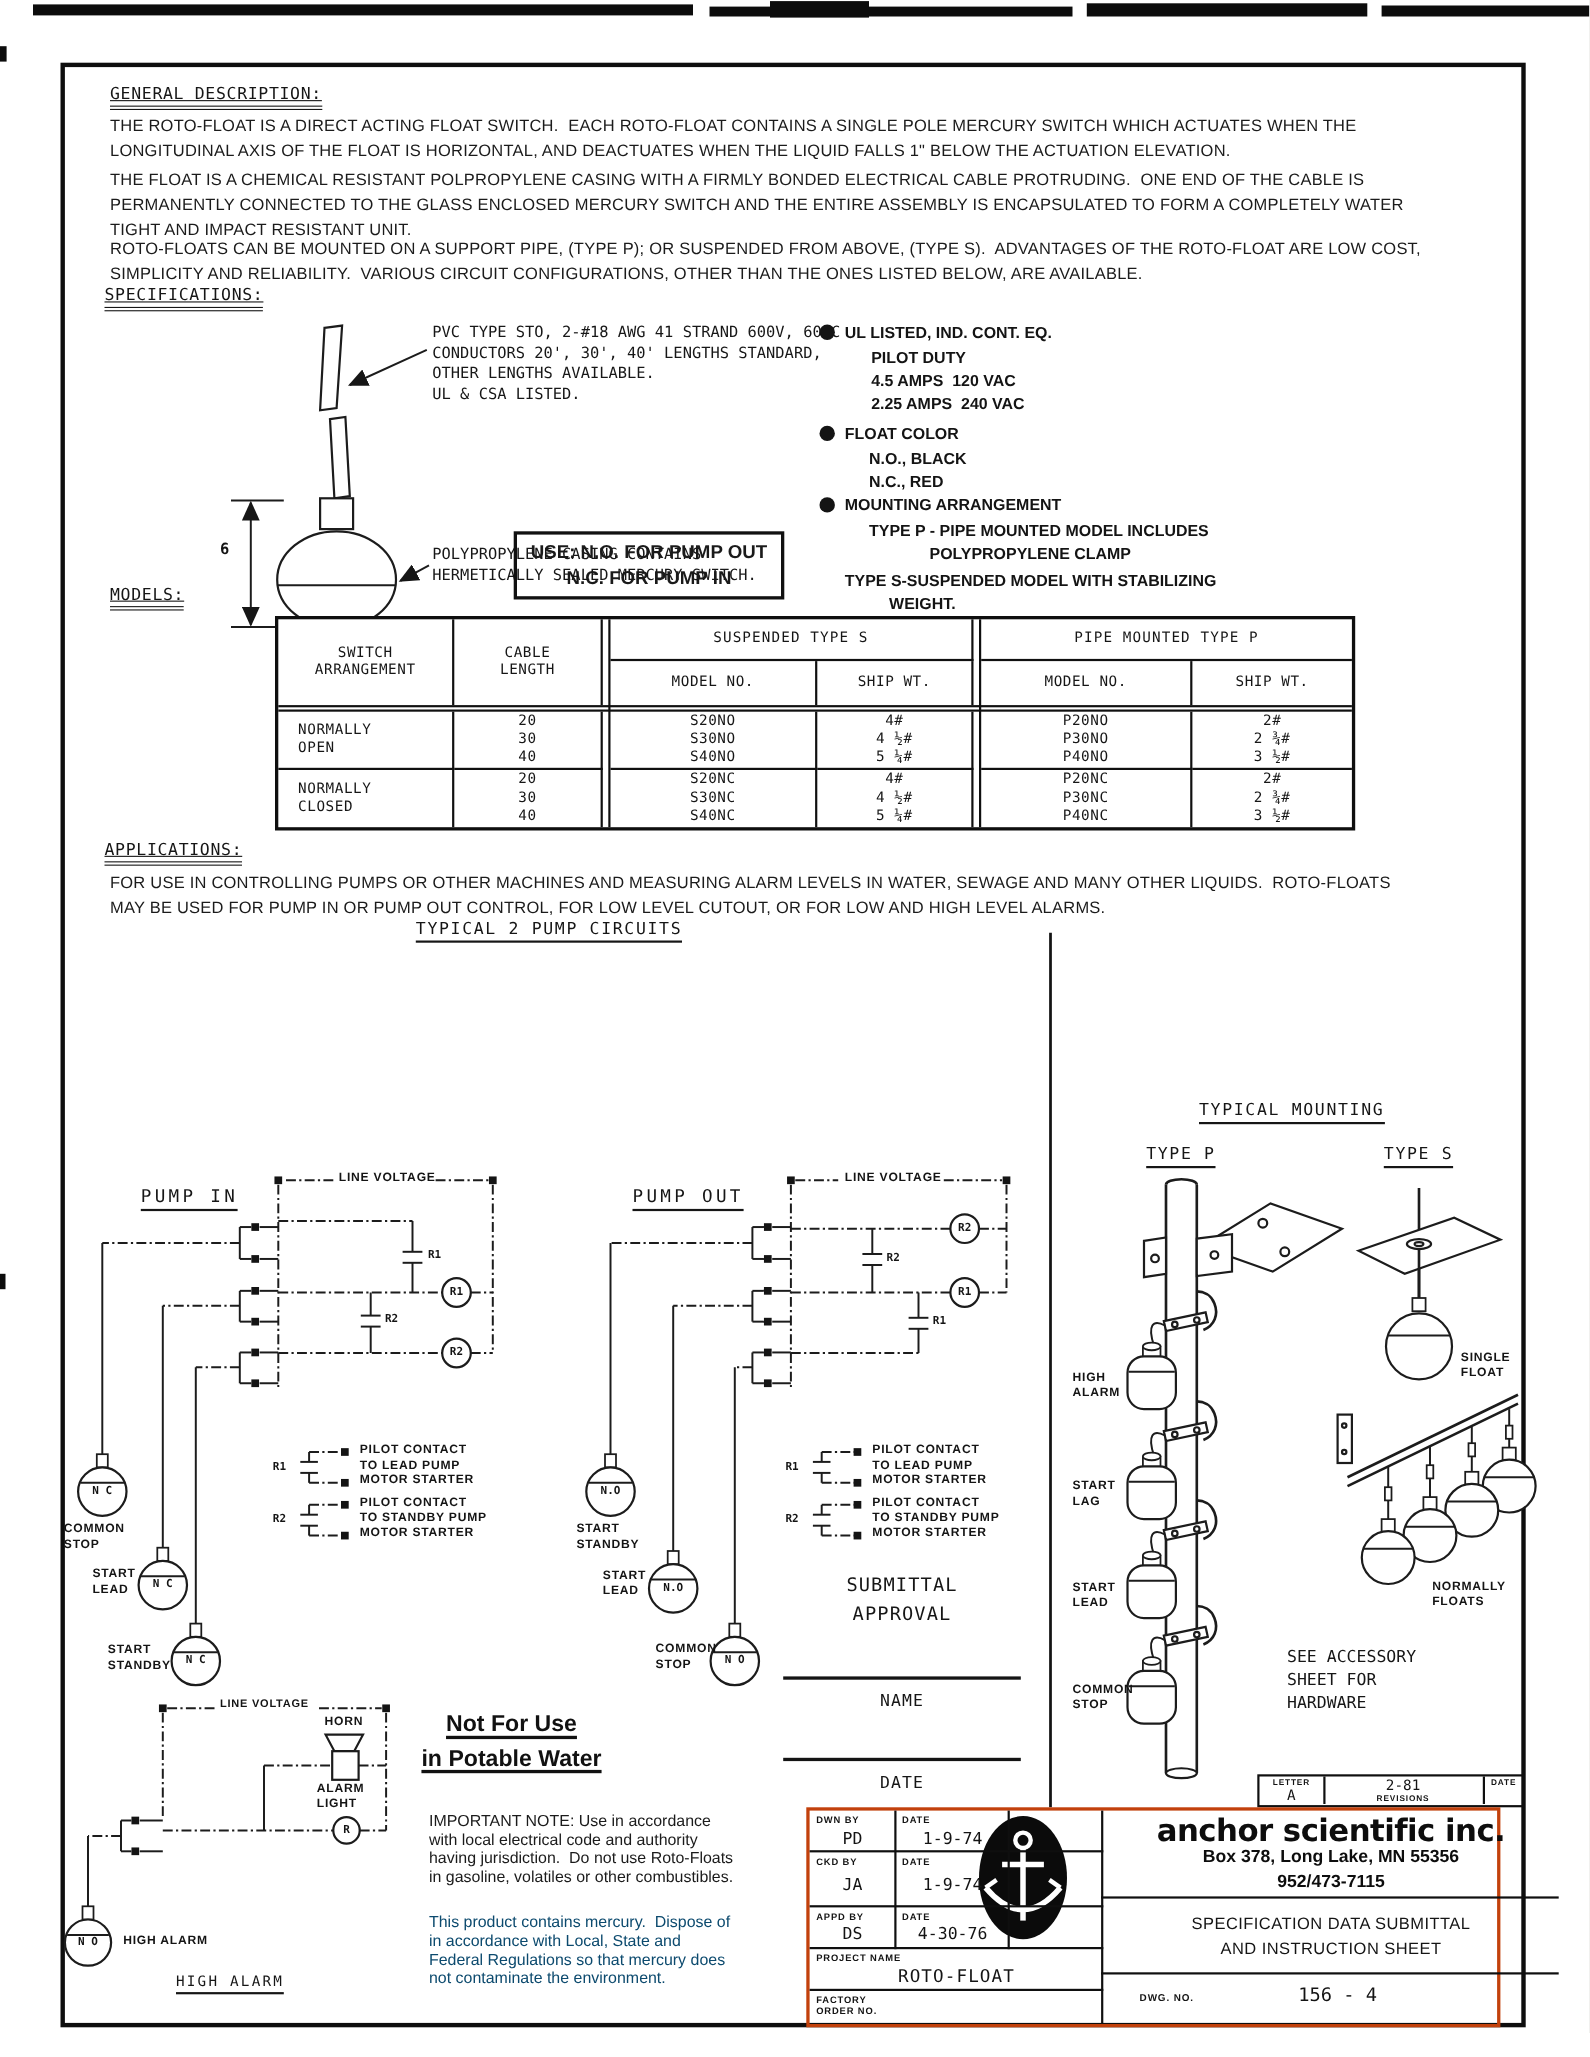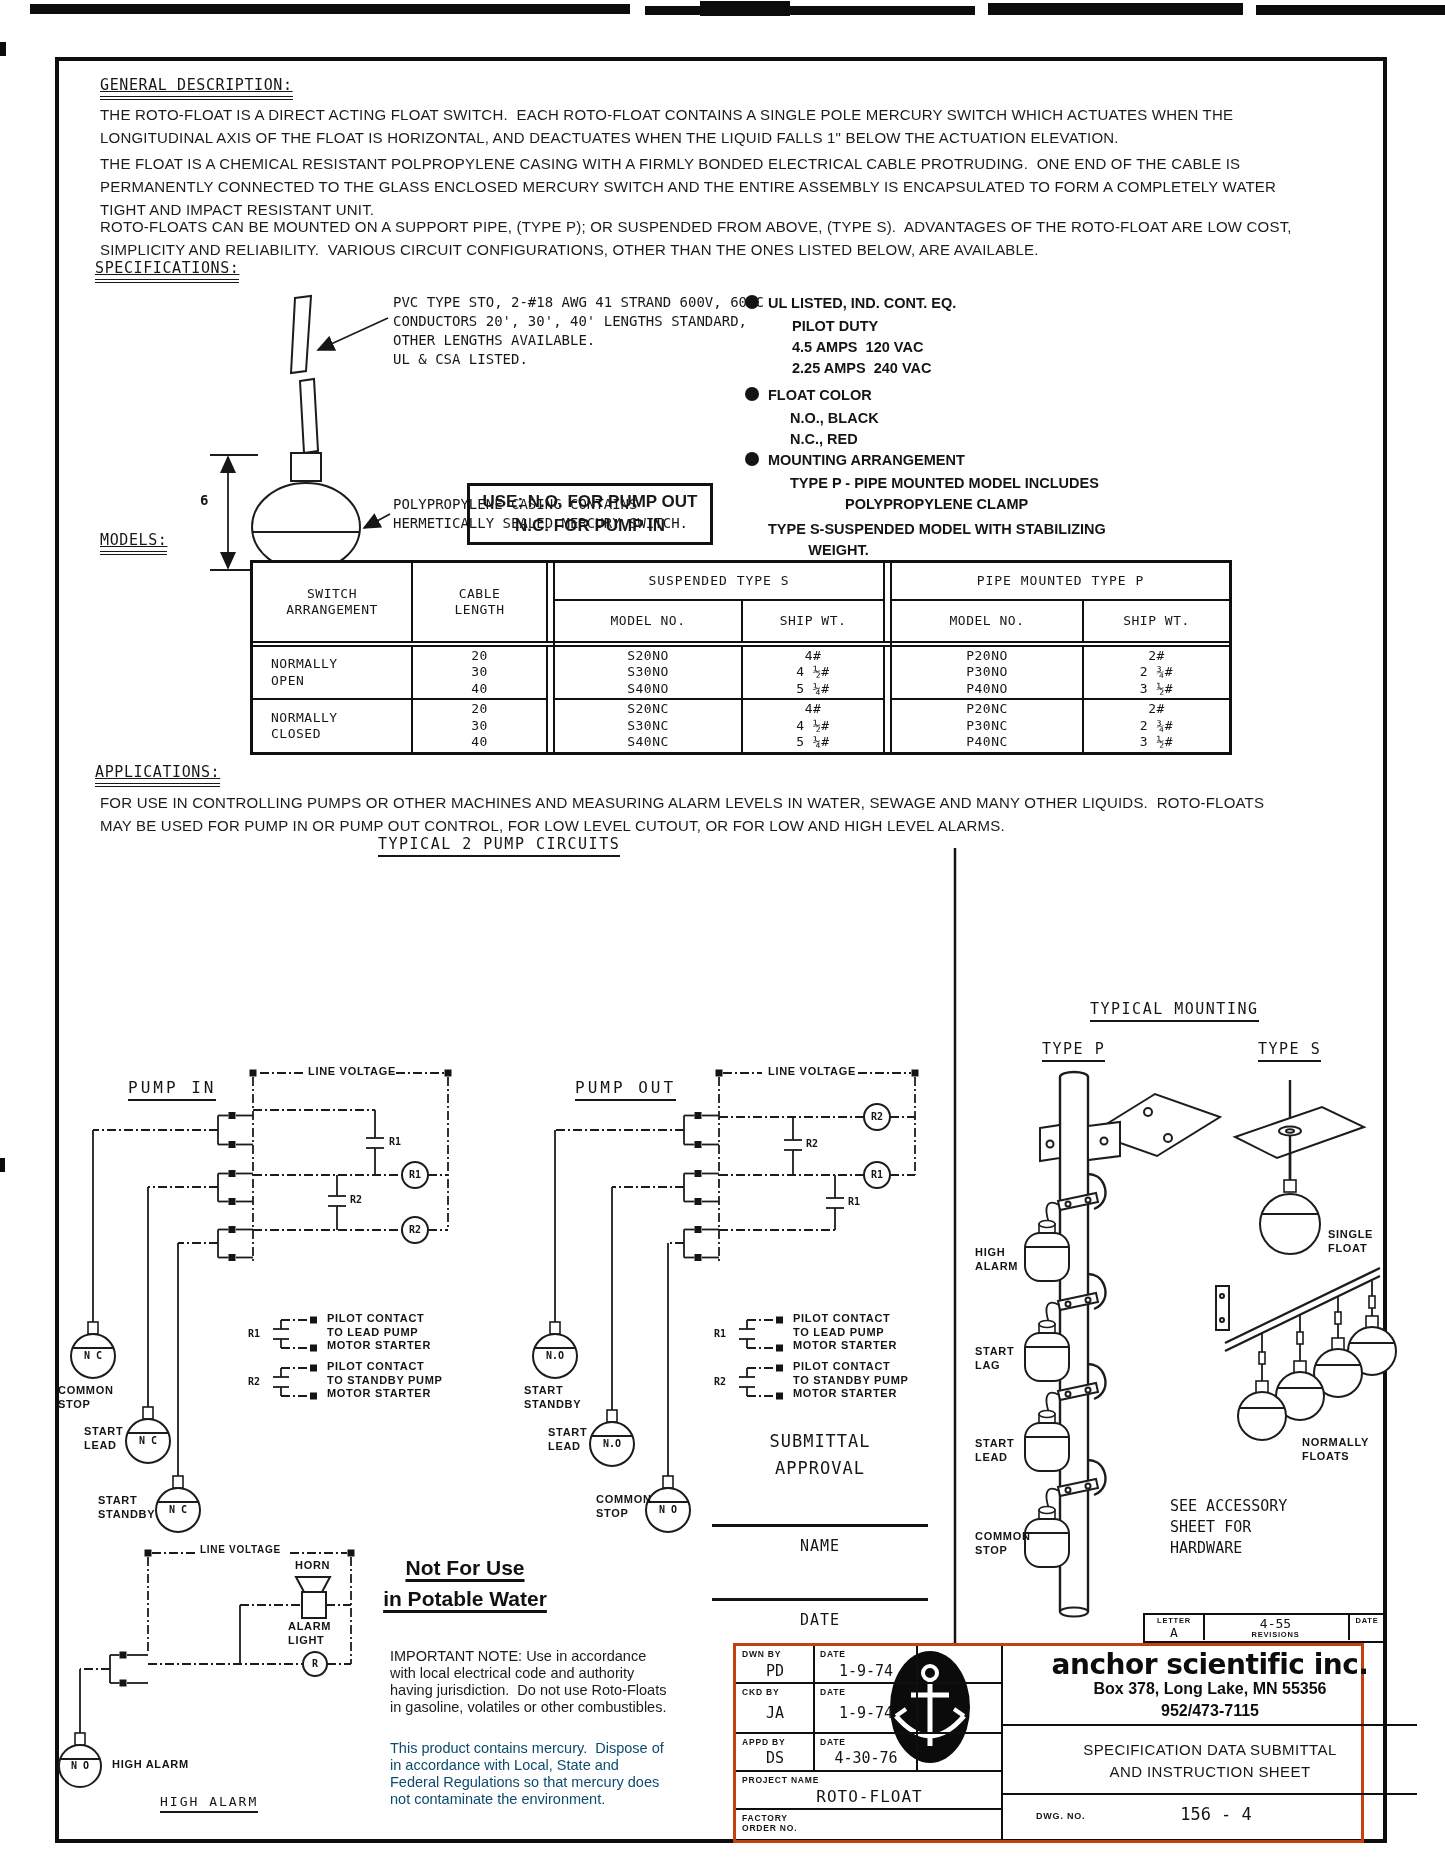--- a/index.html
+++ b/index.html
@@ -615,21 +615,21 @@
 FLOATS</div>
   <div class="abs mono15" style="left:1170px;top:1496px;line-height:21px">SEE ACCESSORY
 SHEET FOR
 HARDWARE</div>
 
   <div class="abs" style="left:1143px;top:1613px;width:243px;height:30px;border:2.5px solid #0f0f0f;box-sizing:border-box">
     <div class="abs" style="left:58px;top:0;width:2px;height:25px;background:#0f0f0f"></div>
     <div class="abs" style="left:203px;top:0;width:2px;height:25px;background:#0f0f0f"></div>
     <div class="abs tinylbl ctr" style="left:0;top:1px;width:58px;font-size:7.5px">LETTER</div>
     <div class="abs tbval ctr" style="left:0;top:10px;width:58px;font-size:13px">A</div>
-    <div class="abs tbval ctr" style="left:58px;top:1px;width:145px;font-size:13px">4-55</div>
+    <div class="abs tbval ctr" style="left:58px;top:1px;width:145px;font-size:13px">2-81</div>
     <div class="abs tinylbl ctr" style="left:58px;top:15px;width:145px;font-size:7.5px">REVISIONS</div>
     <div class="abs tinylbl ctr" style="left:203px;top:1px;width:38px;font-size:7.5px">DATE</div>
   </div>
 
   <div class="abs" style="left:733px;top:1643px;width:631px;height:200px;border:3px solid #c2410c;box-sizing:border-box">
 
     <div class="tb-line" style="left:77px;top:0;width:2px;height:126px"></div>
     <div class="tb-line" style="left:180px;top:0;width:2px;height:126px"></div>
     <div class="tb-line" style="left:265px;top:0;width:2px;height:194px"></div>
     <div class="tb-line" style="left:0;top:36px;width:267px;height:2px"></div>

